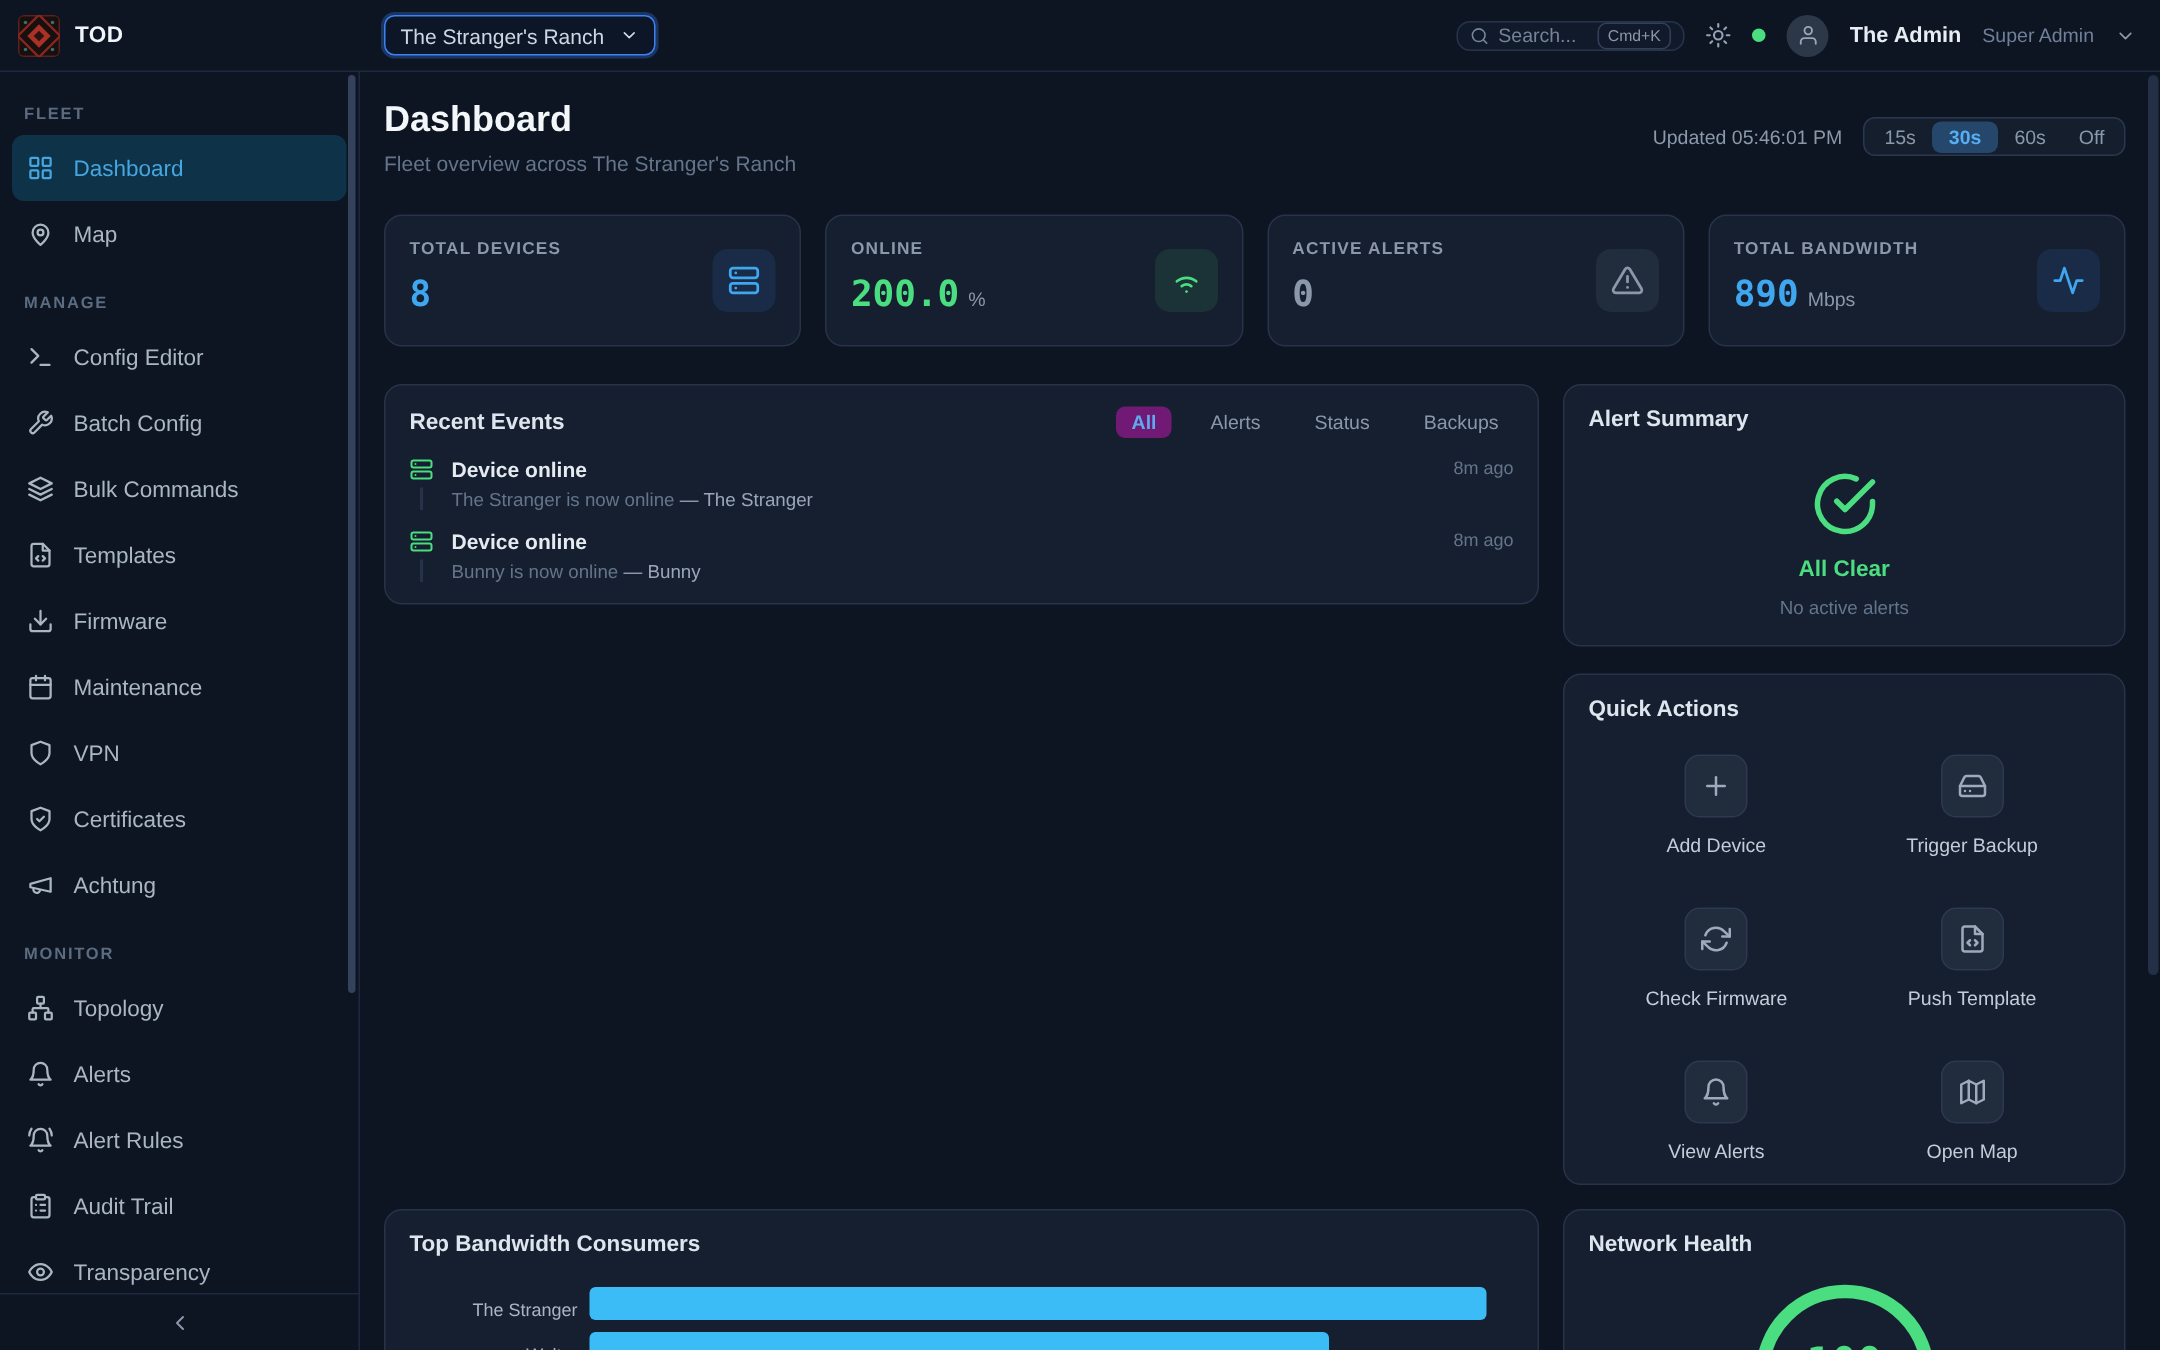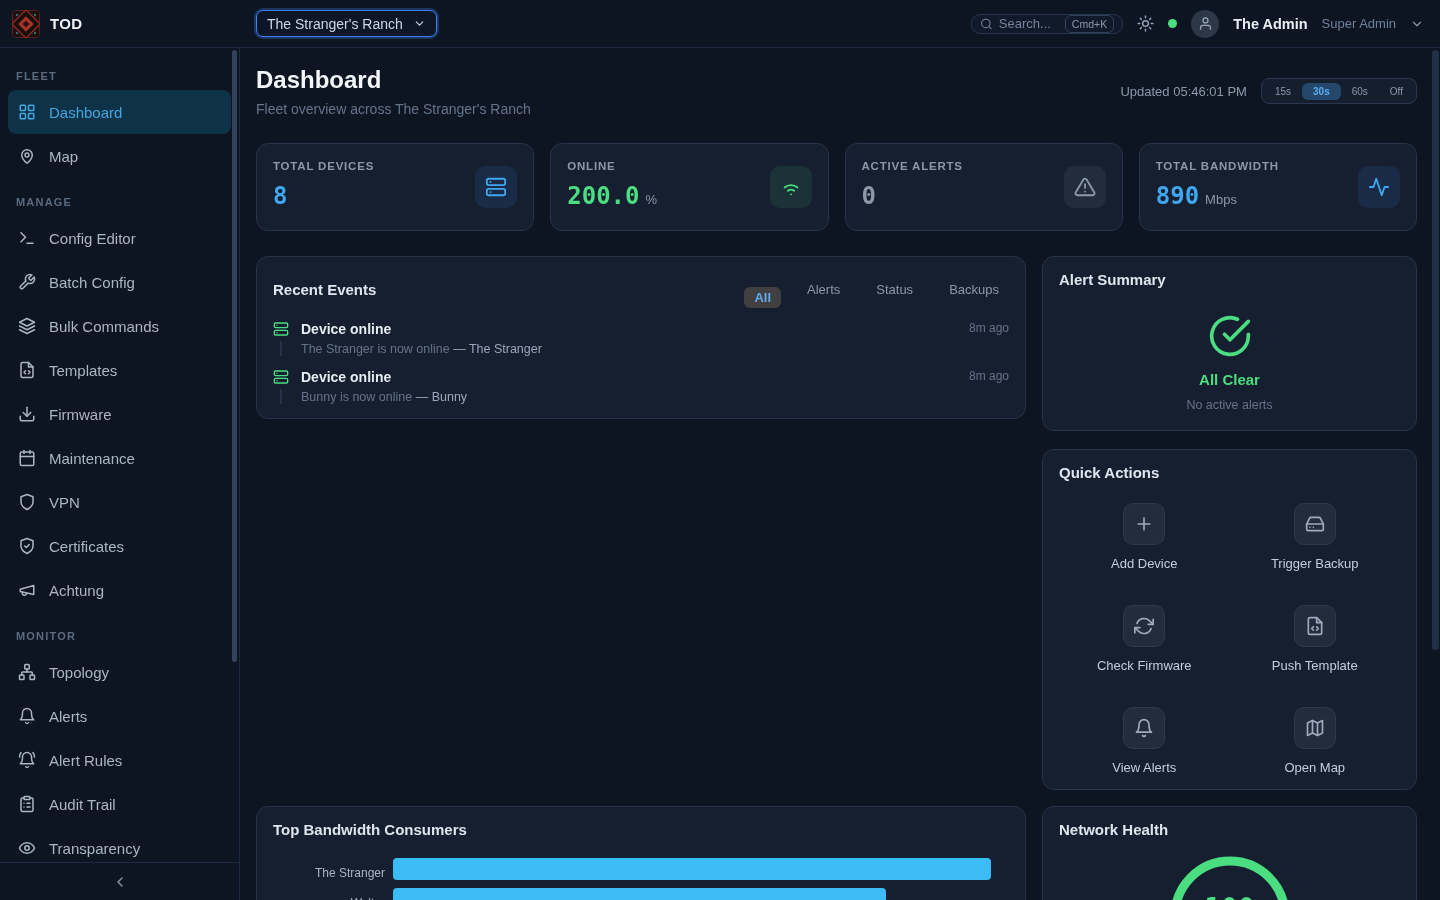--- a/index.html
+++ b/index.html
@@ -79,21 +79,21 @@
   .main { position:absolute; top:48px; left:240px; width:1200px; bottom:0; padding:18px 23px 0 16px; }
   .page-head { display:flex; align-items:flex-start; justify-content:space-between; }
   .page-title { font-size:24px; font-weight:700; color:#f4f7fa; }
   .page-sub { font-size:14px; color:#64748b; margin-top:7px; }
   .head-right { display:flex; align-items:center; gap:14px; margin-top:12px; }
   .updated { font-size:13px; color:#8b98a9; }
   .seg {
     display:flex; align-items:center; background:#151e2d; border:1px solid #2a3750;
     border-radius:8px; padding:2px; height:26px;
   }
-  .seg-btn { font-size:10px; color:#8b98a9; padding:3px 11px; border-radius:6px; cursor:pointer; }
+  .seg-btn { font-size:13px; color:#8b98a9; padding:3px 11px; border-radius:6px; cursor:pointer; }
   .seg-btn.active { background:#24476b; color:#58aef2; font-weight:600; }
 
   
   .stats { display:flex; gap:16px; margin-top:26px; }
   .stat-card {
     flex:1; height:88px; background:#161f2f; border:1px solid #273349; border-radius:12px;
     padding:16px; display:flex; justify-content:space-between; align-items:flex-start;
   }
   .stat-label { font-size:11.5px; letter-spacing:.8px; color:#8b98a9; font-weight:600; }
   .stat-value-row { margin-top:10px; display:flex; align-items:baseline; gap:6px; }
@@ -114,21 +114,21 @@
     column-gap:16px; row-gap:16px; margin-top:25px;
   }
   .panel { background:#161f2f; border:1px solid #273349; border-radius:12px; padding:14px 16px; }
   .panel-title { font-size:15px; font-weight:600; color:#dde5ee; }
 
   
   .events-panel { grid-column:1; grid-row:1; align-self:start; }
   .events-head { display:flex; align-items:center; justify-content:space-between; }
   .event-tabs { display:flex; align-items:center; gap:16px; }
   .etab { font-size:13px; color:#8b98a9; cursor:pointer; padding:3px 10px; border-radius:6px; }
-  .etab.active { background:#404040; color:#5fa9ef; font-weight:600;margin-top:16px; }
+  .etab.active { background:#701a75; color:#5fa9ef; font-weight:600; }
   .event-row { display:flex; gap:12px; margin-top:13px; position:relative; }
   .event-iconcol { width:16px; display:flex; flex-direction:column; align-items:center; }
   .event-iconcol svg.ic { width:16px; height:16px; color:#4ade80; flex:none; }
   .tl-line { width:2px; flex:1; background:#26324a; margin-top:4px; }
   .event-body { flex:1; }
   .event-title { font-size:14px; font-weight:600; color:#e6ebf2; }
   .event-desc { font-size:12.5px; color:#64748b; margin-top:5px; }
   .event-desc .dev { color:#9aa7ba; }
   .event-time { font-size:12px; color:#64748b; white-space:nowrap; }
 

